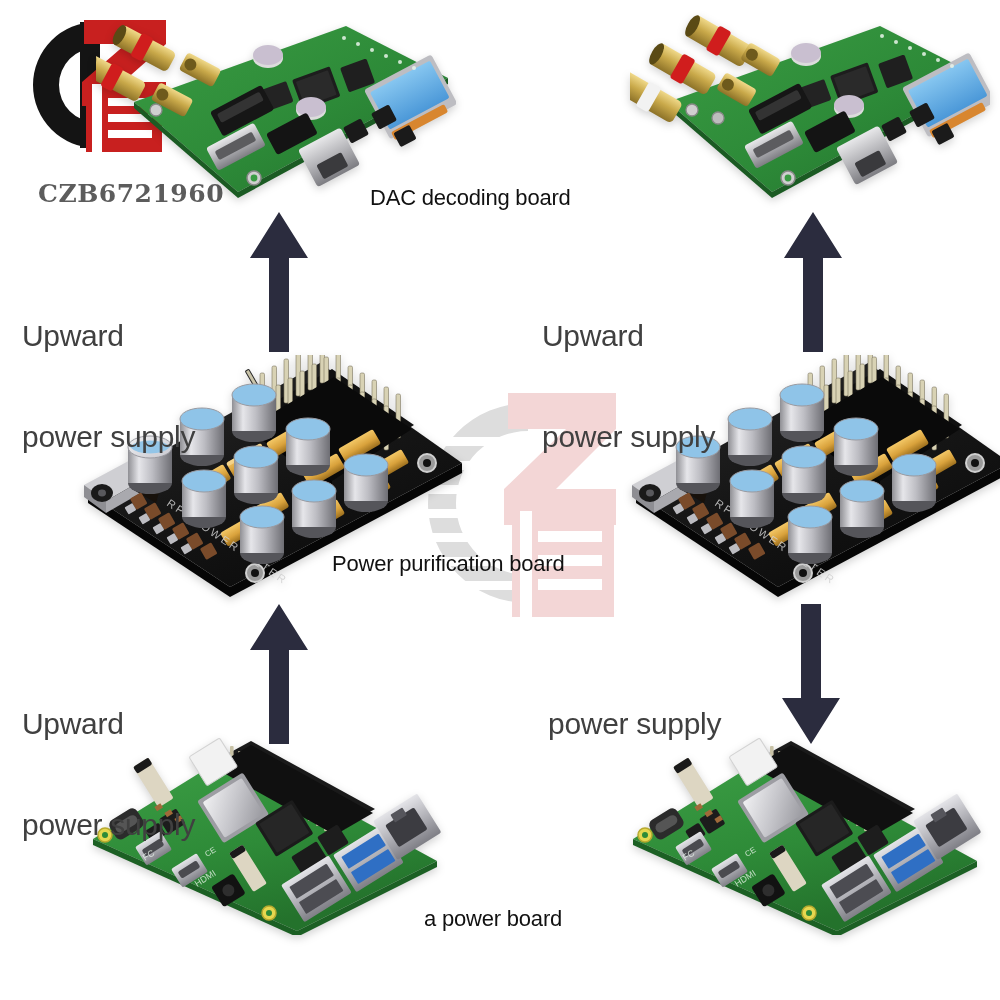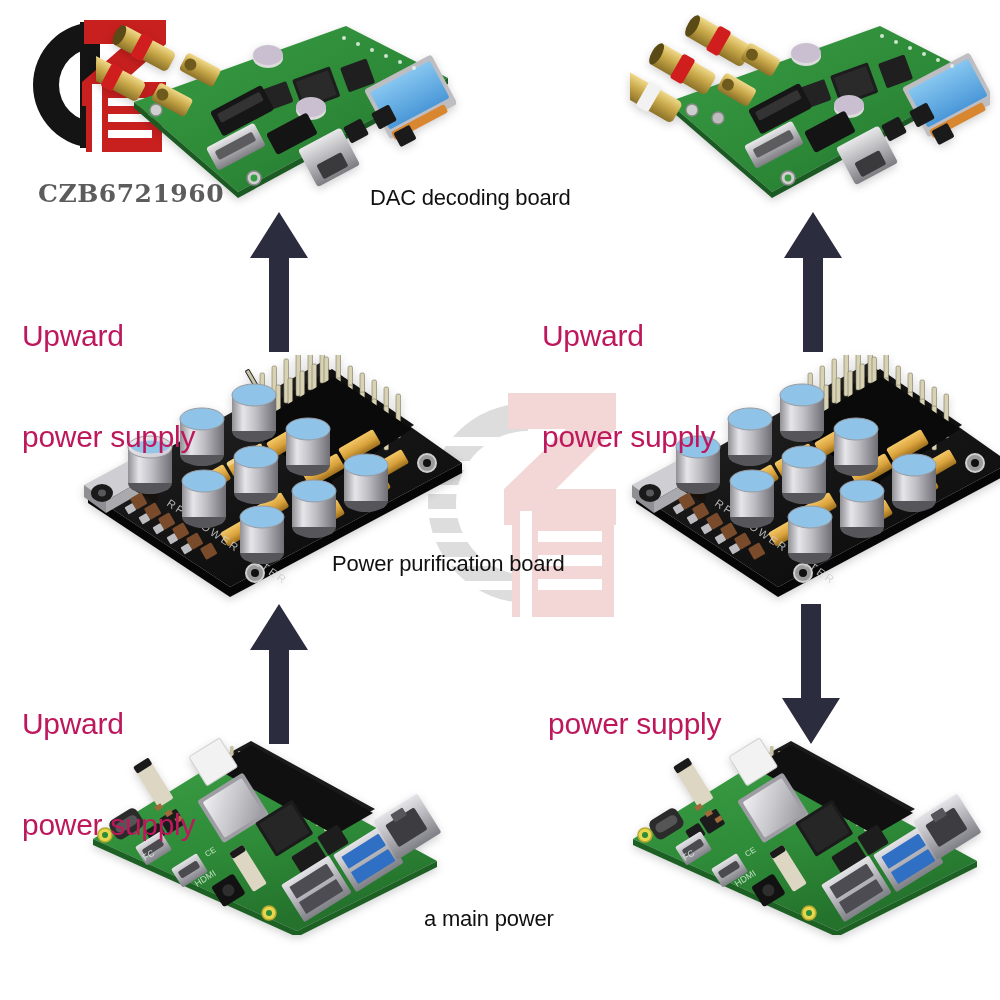--- a/index.html
+++ b/index.html
@@ -23,21 +23,21 @@
   .brand-text{
     position:absolute;left:18px;top:163px;width:180px;
     font-family:"DejaVu Serif",serif;
     font-weight:bold;font-size:25px;letter-spacing:0.5px;
     color:#5c5c5c;line-height:1;white-space:nowrap;
   }
 
   
   .lbl{position:absolute;color:#000;white-space:pre;line-height:1.12;}
   .lbl-board{font-size:22px;color:#111;letter-spacing:-0.2px;}
-  .lbl-flow{font-size:30px;color:#be185d;letter-spacing:-0.3px;}
+  .lbl-flow{font-size:30px;color:#404040;letter-spacing:-0.3px;}
 
   .lbl-dac{left:370px;top:186px;}
   .lbl-power{left:332px;top:552px;}
   .lbl-main{left:424px;top:907px;}
 
   .flow-tl{left:22px;top:252px;}
   .flow-tr{left:542px;top:252px;}
   .flow-bl{left:22px;top:640px;}
   .flow-br{left:548px;top:640px;}
 
@@ -975,21 +975,21 @@
   <div class="arrow" style="left:780px;top:604px;width:62px;height:140px;">
     <svg viewBox="0 0 62 140" width="62" height="140" xmlns="http://www.w3.org/2000/svg">
       <polygon points="31,140 60,94 41,94 41,0 21,0 21,94 2,94" fill="#2b2c3e"></polygon>
     </svg>
   </div>
 
   <div class="lbl lbl-board lbl-dac">DAC decoding board</div>
 
   <div class="lbl lbl-board lbl-power">Power purification board</div>
 
-  <div class="lbl lbl-board lbl-main">a main power</div>
+  <div class="lbl lbl-board lbl-main">a power board</div>
 
   <div class="lbl lbl-flow flow-tl">
     <div>Upward</div>
     <div>power supply</div>
   </div>
 
   <div class="lbl lbl-flow flow-tr">
     <div>Upward</div>
     <div>power supply</div>
   </div>

